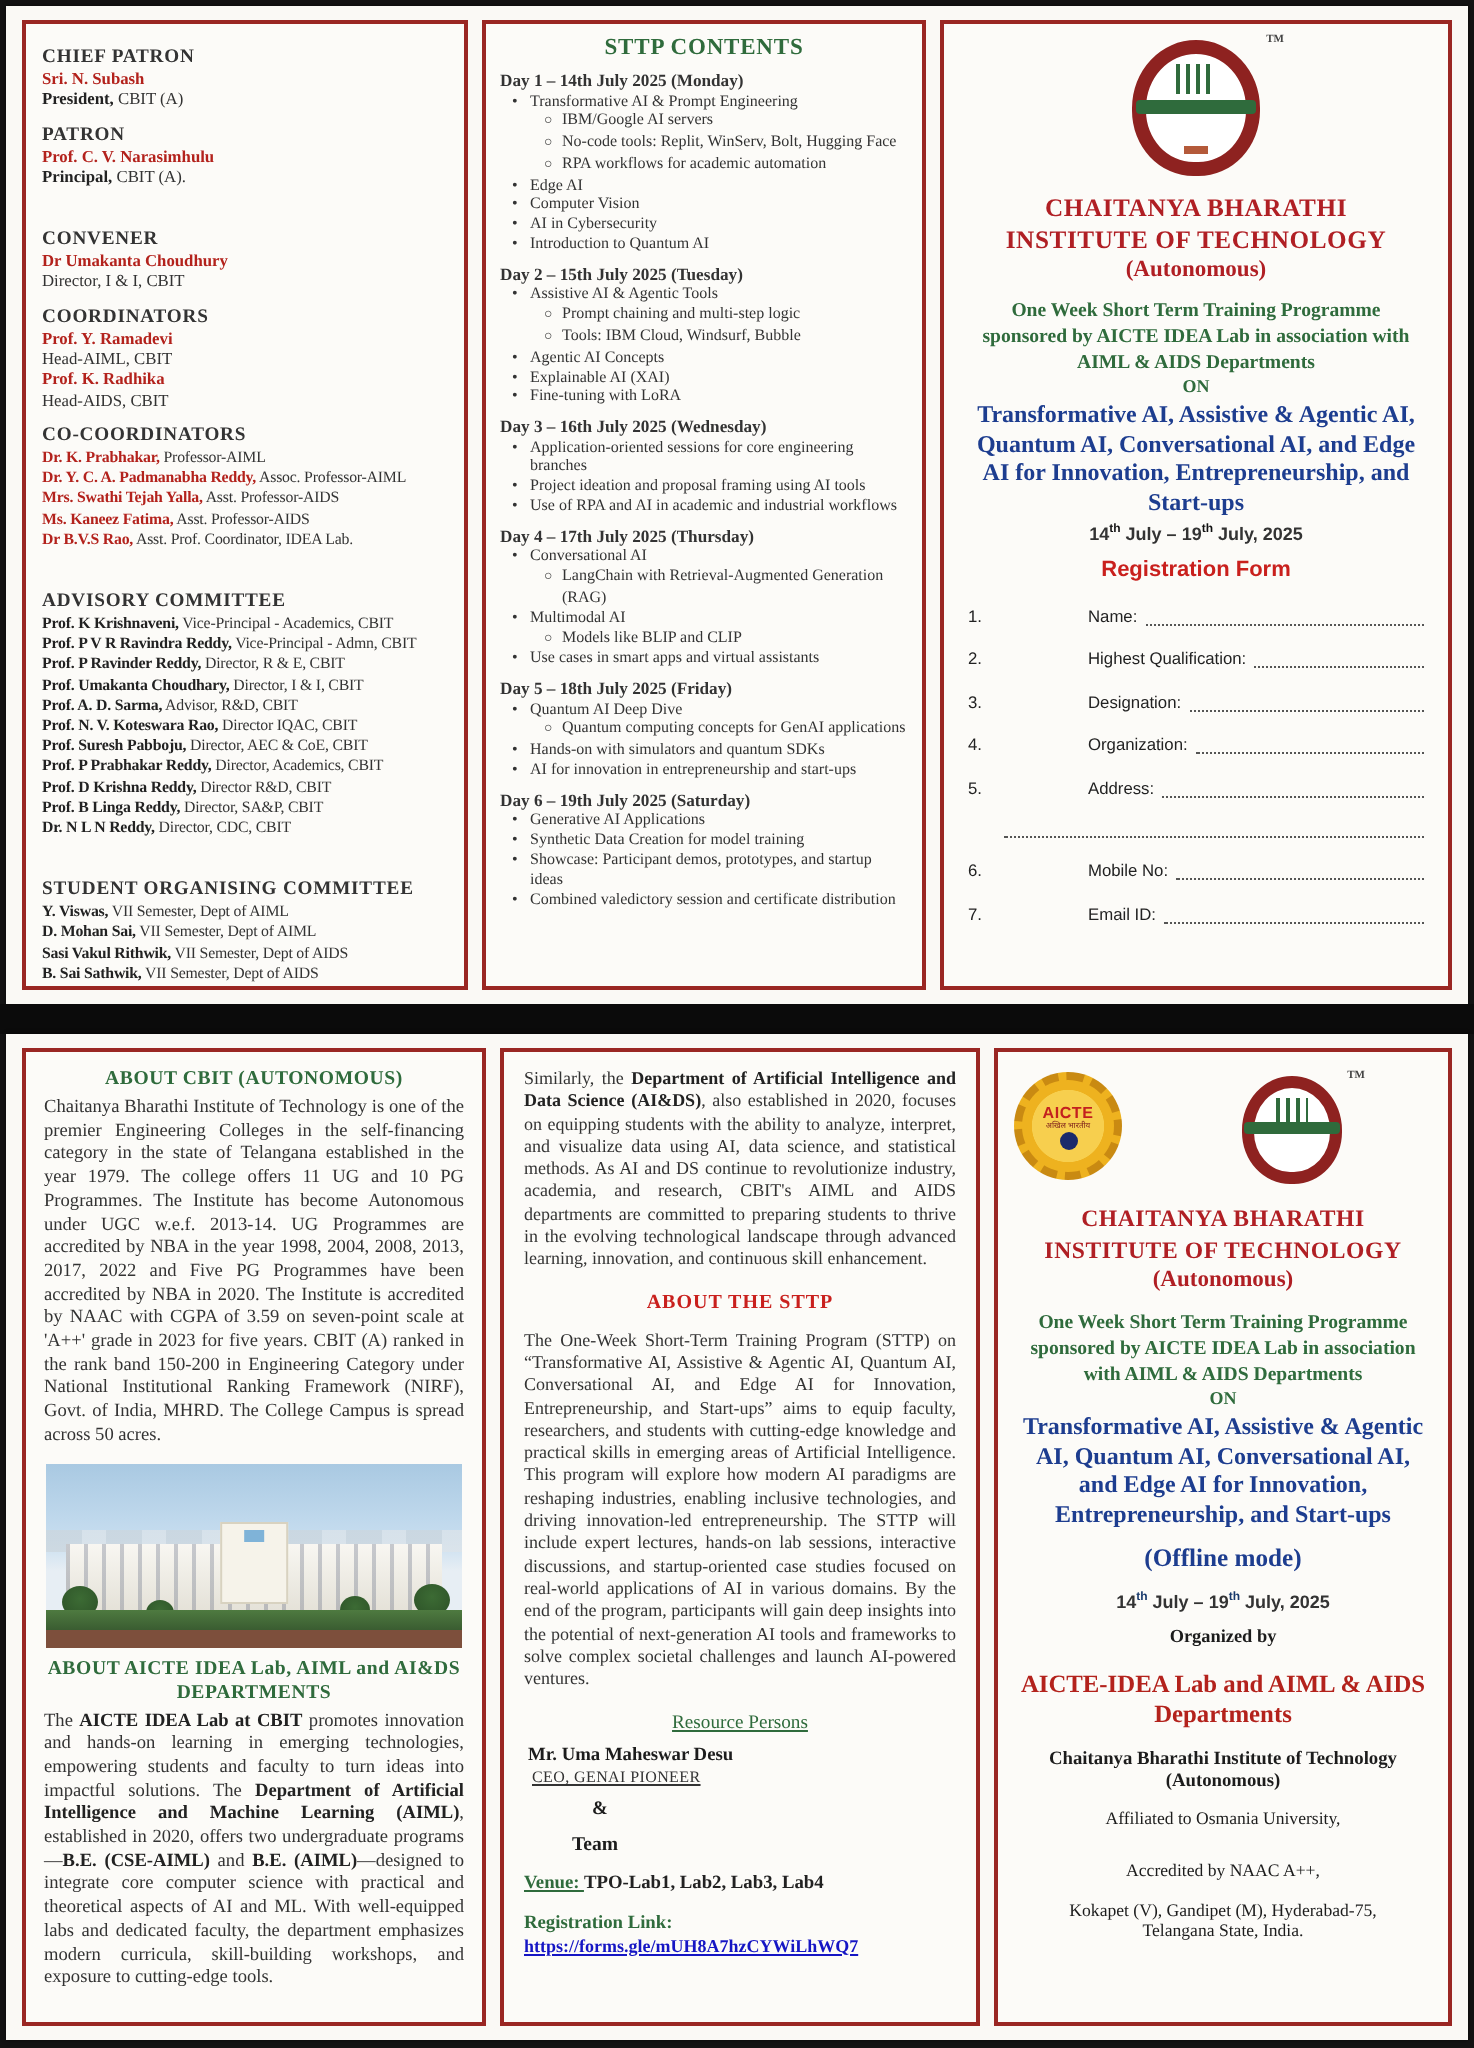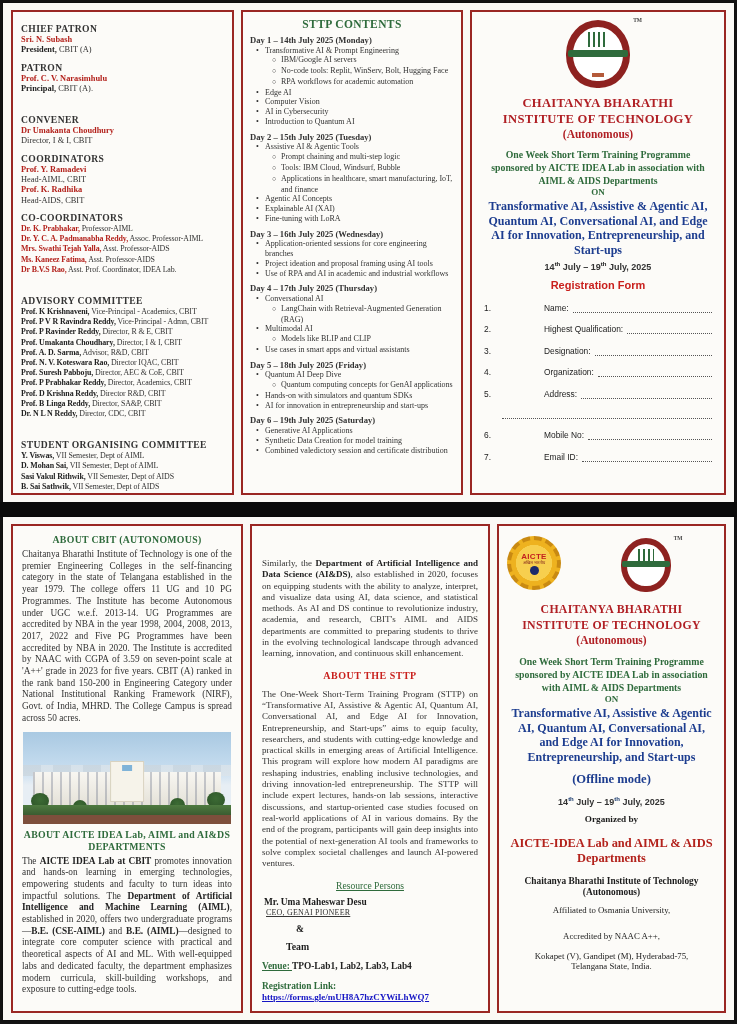--- a/index.html
+++ b/index.html
@@ -12,21 +12,21 @@
   #page2{top:517px;height:503px;}
   .divider{position:absolute;top:502px;left:0;width:737px;height:15px;background:#0b0b0b;}
   .cols{display:flex;gap:7px;height:100%;box-sizing:border-box;padding:7px 8px;}
   .col{border:2px solid #9a2723;box-sizing:border-box;overflow:hidden;background:#fcfbf8;}
   
   .c1a{flex:0 0 223px;padding:5px 8px;}
   .c2a{flex:0 0 222px;padding:4px 7px;}
   .c3a{flex:1;padding:6px 10px;text-align:center;}
   
   .c1b{flex:0 0 232px;padding:6px 9px;}
-  .c2b{flex:0 0 240px;padding:32px 10px 6px;}
+  .c2b{flex:0 0 240px;padding:8px 10px 6px;}
   .c3b{flex:1;padding:6px 8px;text-align:center;}
 
   
   .bl{line-height:10.3px;font-size:8.4px;}
   .bl.h{color:#2f6b3c;font-weight:bold;font-size:9.6px;line-height:11px;margin:6px 0 1px;letter-spacing:.4px;}
   .bl.nw{white-space:nowrap;}
   .bl.sm{font-size:7.9px;letter-spacing:-.1px;line-height:10.2px;} .bl.sp14{height:14px;}
   .sp-rb{color:#b3221c;font-weight:bold;}
   .sp-b{font-weight:bold;color:#222;}
   .sp-p{color:#333;}
@@ -169,21 +169,20 @@
           <div class="bl li2"><span class="blt2">○</span><span class="sp-p">No-code tools: Replit, WinServ, Bolt, Hugging Face</span></div>
           <div class="bl li2"><span class="blt2">○</span><span class="sp-p">RPA workflows for academic automation</span></div>
           <div class="bl li1"><span class="blt">•</span><span class="sp-p">Edge AI</span></div>
           <div class="bl li1"><span class="blt">•</span><span class="sp-p">Computer Vision</span></div>
           <div class="bl li1"><span class="blt">•</span><span class="sp-p">AI in Cybersecurity</span></div>
           <div class="bl li1"><span class="blt">•</span><span class="sp-p">Introduction to Quantum AI</span></div>
           <div class="bl day"><span class="sp-p">Day 2 – 15th July 2025 (Tuesday)</span></div>
           <div class="bl li1"><span class="blt">•</span><span class="sp-p">Assistive AI &amp; Agentic Tools</span></div>
           <div class="bl li2"><span class="blt2">○</span><span class="sp-p">Prompt chaining and multi-step logic</span></div>
           <div class="bl li2"><span class="blt2">○</span><span class="sp-p">Tools: IBM Cloud, Windsurf, Bubble</span></div>
-          <div class="bl li2"><span class="blt2">○</span><span class="sp-p">Applications in healthcare, smart manufacturing, IoT, and finance</span></div>
           <div class="bl li1"><span class="blt">•</span><span class="sp-p">Agentic AI Concepts</span></div>
           <div class="bl li1"><span class="blt">•</span><span class="sp-p">Explainable AI (XAI)</span></div>
           <div class="bl li1"><span class="blt">•</span><span class="sp-p">Fine-tuning with LoRA</span></div>
           <div class="bl day"><span class="sp-p">Day 3 – 16th July 2025 (Wednesday)</span></div>
           <div class="bl li1"><span class="blt">•</span><span class="sp-p">Application-oriented sessions for core engineering branches</span></div>
           <div class="bl li1"><span class="blt">•</span><span class="sp-p">Project ideation and proposal framing using AI tools</span></div>
           <div class="bl li1"><span class="blt">•</span><span class="sp-p">Use of RPA and AI in academic and industrial workflows</span></div>
           <div class="bl day"><span class="sp-p">Day 4 – 17th July 2025 (Thursday)</span></div>
           <div class="bl li1"><span class="blt">•</span><span class="sp-p">Conversational AI</span></div>
           <div class="bl li2"><span class="blt2">○</span><span class="sp-p">LangChain with Retrieval-Augmented Generation (RAG)</span></div>
@@ -191,20 +190,21 @@
           <div class="bl li2"><span class="blt2">○</span><span class="sp-p">Models like BLIP and CLIP</span></div>
           <div class="bl li1"><span class="blt">•</span><span class="sp-p">Use cases in smart apps and virtual assistants</span></div>
           <div class="bl day"><span class="sp-p">Day 5 – 18th July 2025 (Friday)</span></div>
           <div class="bl li1"><span class="blt">•</span><span class="sp-p">Quantum AI Deep Dive</span></div>
           <div class="bl li2"><span class="blt2">○</span><span class="sp-p">Quantum computing concepts for GenAI applications</span></div>
           <div class="bl li1"><span class="blt">•</span><span class="sp-p">Hands-on with simulators and quantum SDKs</span></div>
           <div class="bl li1"><span class="blt">•</span><span class="sp-p">AI for innovation in entrepreneurship and start-ups</span></div>
           <div class="bl day"><span class="sp-p">Day 6 – 19th July 2025 (Saturday)</span></div>
           <div class="bl li1"><span class="blt">•</span><span class="sp-p">Generative AI Applications</span></div>
           <div class="bl li1"><span class="blt">•</span><span class="sp-p">Synthetic Data Creation for model training</span></div>
+          <div class="bl li1"><span class="blt">•</span><span class="sp-p">Showcase: Participant demos, prototypes, and startup ideas</span></div>
           <div class="bl li1"><span class="blt">•</span><span class="sp-p">Combined valedictory session and certificate distribution</span></div>
         </div>
     </div>
 
     <div class="col c3a">
       <div class="cbitlogo">
         <div class="cb-ring">
           <div class="cb-art"></div>
           <div class="cb-band"></div>
           <div class="cb-dot"></div>

